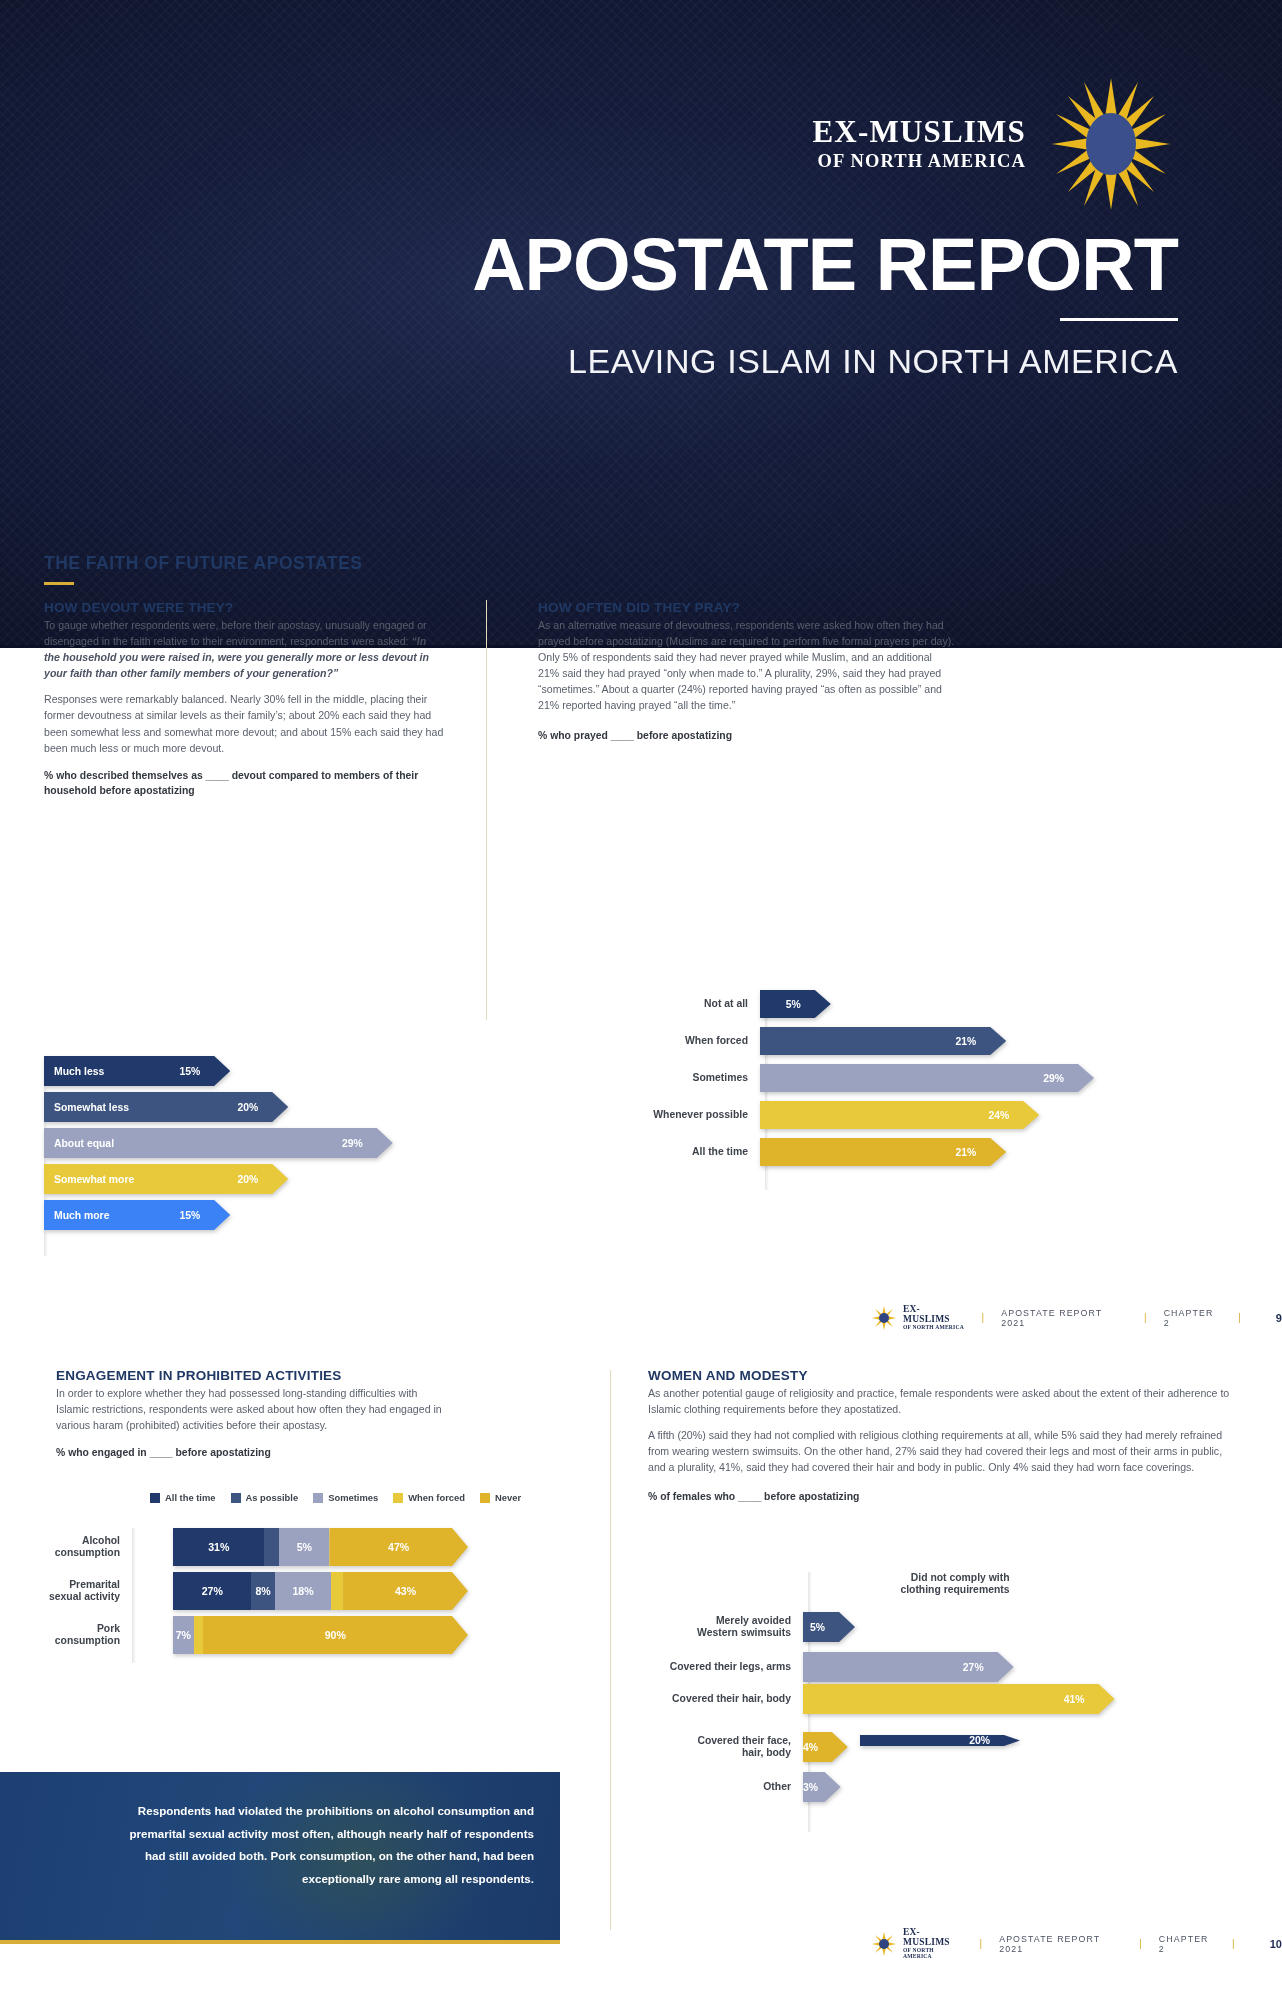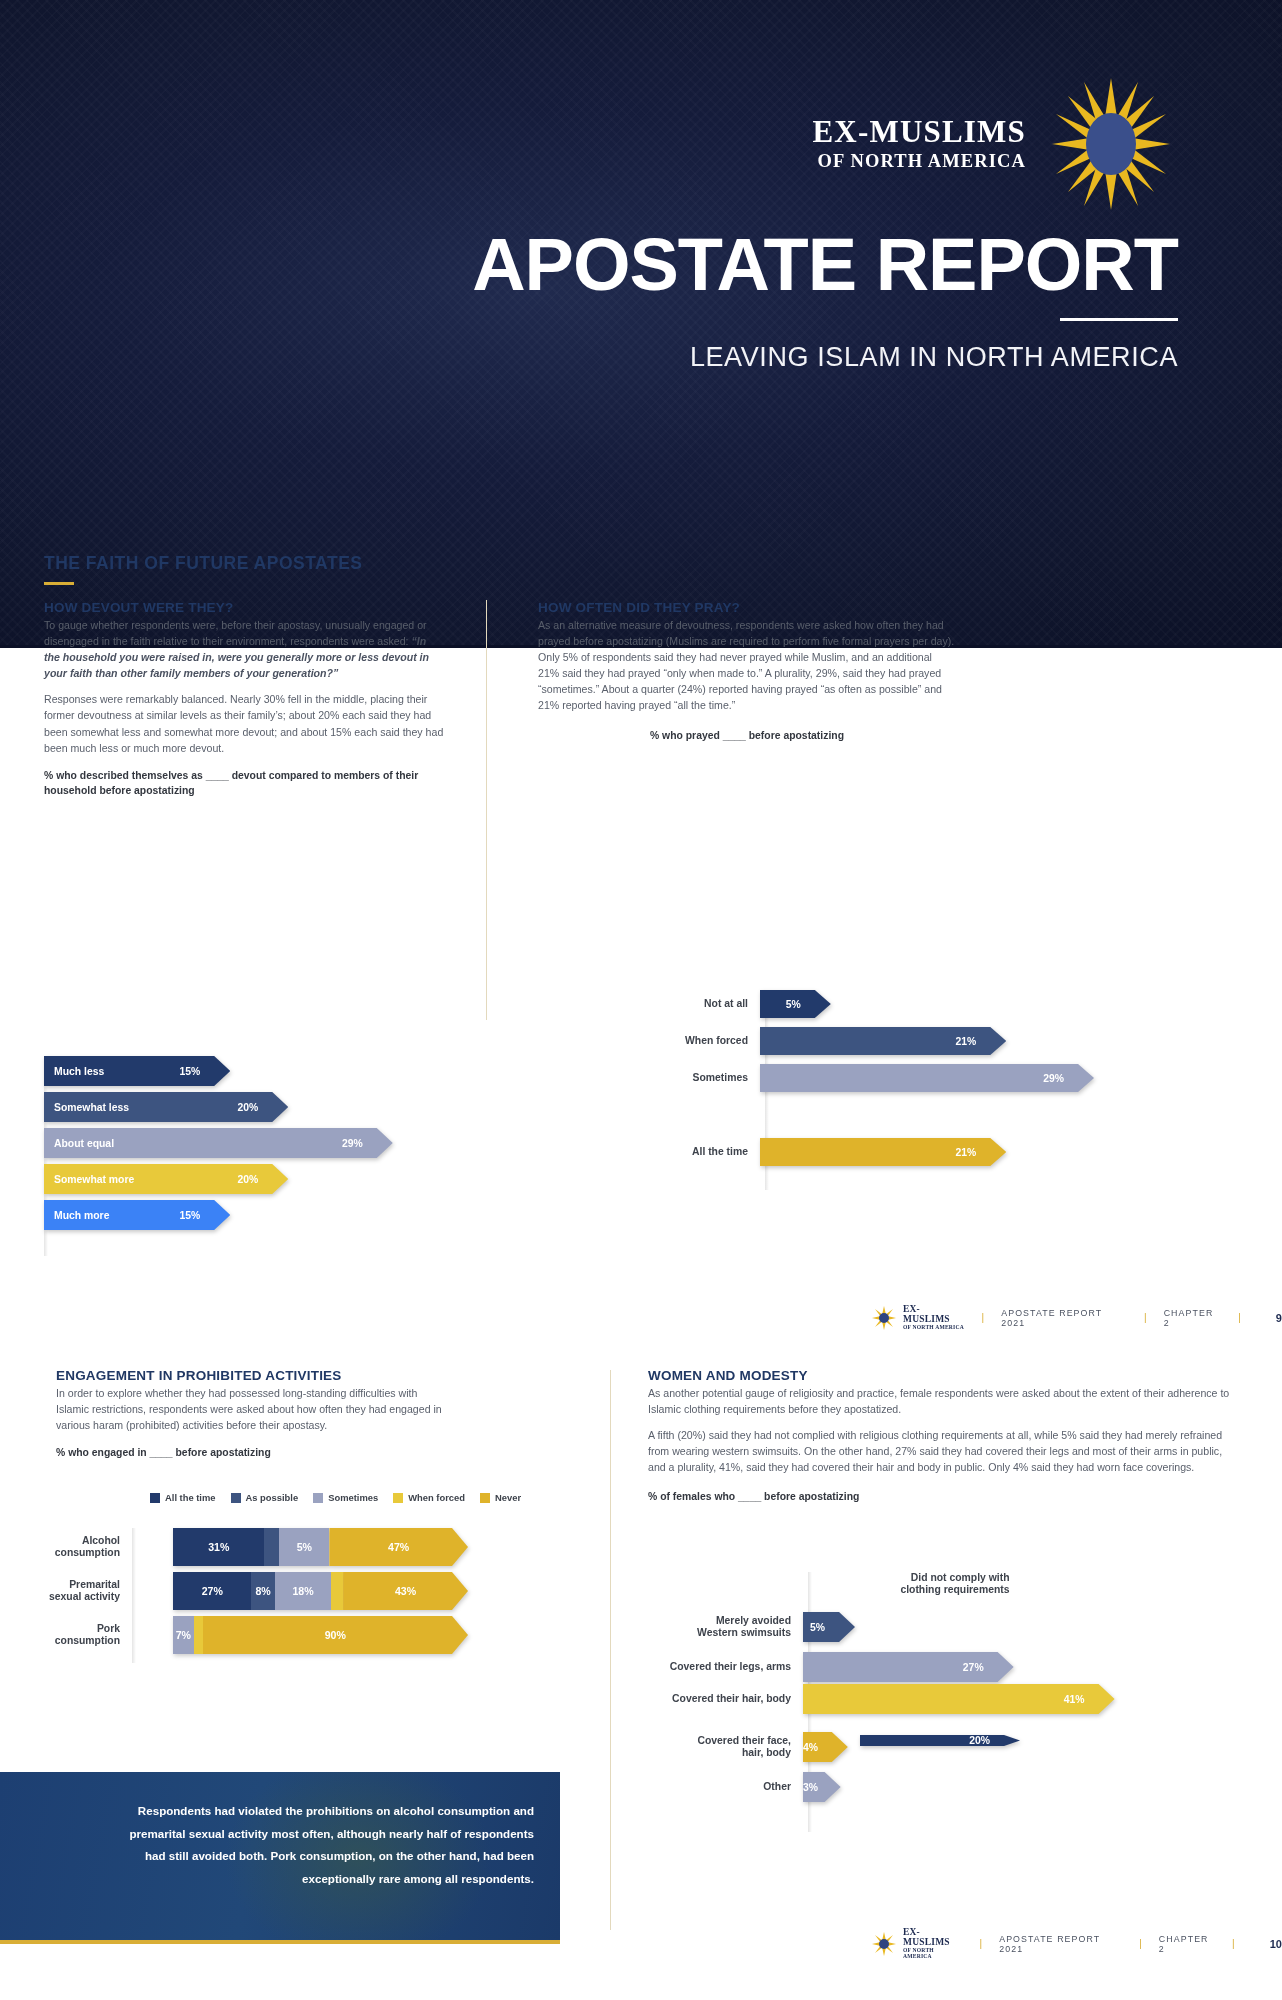--- a/index.html
+++ b/index.html
@@ -77,21 +77,21 @@
     right: 104px;
     width: 118px;
     height: 3px;
     background: #ffffff;
   }
   .cover-sub {
     position: absolute;
     top: 342px;
     right: 104px;
     color: #f2f3f7;
-    font-size: 27px;
+    font-size: 34px;
     letter-spacing: .6px;
     font-weight: 400;
   }
 
   .section-title {
     position:absolute;
     left: 44px; top: 553px;
     color: #203864;
     font-size: 17.5px;
     font-weight: 700;
@@ -325,21 +325,21 @@
             <span class="cat">Much more</span>
             <span class="val">15%</span>
           </div>
         </div>
       </div>
     </div>
 
   <div class="col colR" style="left:538px; top:600px; width:418px;">
     <h3 class="sub">HOW OFTEN DID THEY PRAY?</h3>
     <p class="body">As an alternative measure of devoutness, respondents were asked how often they had prayed before apostatizing (Muslims are required to perform five formal prayers per day). Only 5% of respondents said they had never prayed while Muslim, and an additional 21% said they had prayed “only when made to.” A plurality, 29%, said they had prayed “sometimes.” About a quarter (24%) reported having prayed “as often as possible” and 21% reported having prayed “all the time.”</p>
-    <div class="chart-label" style="margin-top:14px;text-align:center;">% who prayed ____ before apostatizing</div>
+    <div class="chart-label" style="margin-top:14px;">% who prayed ____ before apostatizing</div>
   </div>
 
   <div class="arrowchart" id="chart-prayer" style="position:absolute; left:640px; top:990px; width:600px; height:200px;">
     <div class="axis" style="left:125px;"></div>
   <div class="arow" style="position: absolute; left: 0px; top: 0px; height: 28px; width: 100%;">
         <div class="catleft" style="width: 120px; flex: 0 0 120px;">Not at all</div>
         <div class="arrowbar" style="width: 70.8387px; height: 28px;">
           <div class="inner" style="background: rgb(34, 58, 107);">
             <span class="val">5%</span>
           </div>
@@ -351,20 +351,28 @@
           <div class="inner" style="background: rgb(61, 84, 128);">
             <span class="val">21%</span>
           </div>
         </div>
       </div>
       <div class="arow" style="position: absolute; left: 0px; top: 74px; height: 28px; width: 100%;">
         <div class="catleft" style="width: 120px; flex: 0 0 120px;">Sometimes</div>
         <div class="arrowbar" style="width: 334.065px; height: 28px;">
           <div class="inner" style="background: rgb(154, 162, 192);">
             <span class="val">29%</span>
+          </div>
+        </div>
+      </div>
+      <div class="arow" style="position: absolute; left: 0px; top: 111px; height: 28px; width: 100%;">
+        <div class="catleft" style="width: 120px; flex: 0 0 120px;">Whenever possible</div>
+        <div class="arrowbar" style="width: 279.226px; height: 28px;">
+          <div class="inner" style="background: rgb(232, 201, 58);">
+            <span class="val">24%</span>
           </div>
         </div>
       </div>
       <div class="arow" style="position: absolute; left: 0px; top: 148px; height: 28px; width: 100%;">
         <div class="catleft" style="width: 120px; flex: 0 0 120px;">All the time</div>
         <div class="arrowbar" style="width: 246.323px; height: 28px;">
           <div class="inner" style="background: rgb(223, 179, 42);">
             <span class="val">21%</span>
           </div>
         </div>

